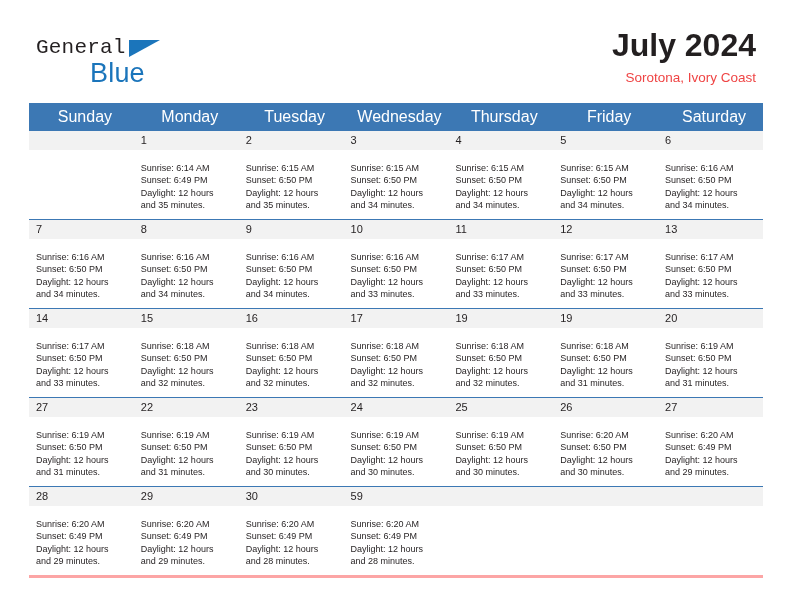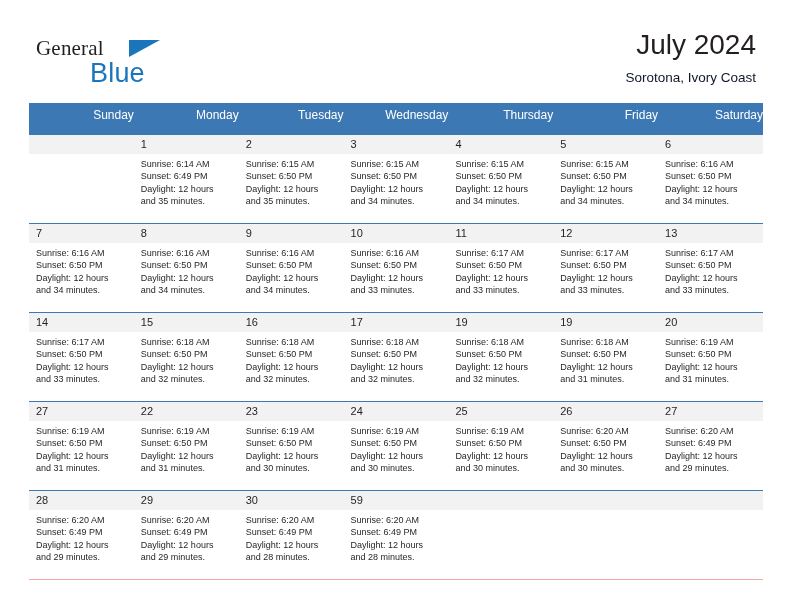--- a/index.html
+++ b/index.html
@@ -38,21 +38,21 @@
     width: 200px;
     height: 50px;
   }
   .logo-general {
     position: absolute;
     left: 0;
     top: 0;
     font-size: 21px;
     letter-spacing: 0.2px;
     color: #231f20;
-    font-family: Liberation Serif, serif;
+    font-family: Liberation Mono, monospace;
   }
   .logo-triangle {
     position: absolute;
     left: 93px;
     top: 4px;
     width: 0;
     height: 0;
     border-left: 31px solid #1b75bb;
     border-bottom: 17px solid transparent;
   }
@@ -65,82 +65,83 @@
     color: #1b75bb;
   }
 
   .title-block {
     position: absolute;
     right: 36px;
     top: 28px;
     text-align: right;
   }
   .cal-title {
-    font-size: 28px;
-    font-weight: normal;
+    font-size: 32px;
+    font-weight: bold;
     color: #231f20;
     line-height: 34px;
     white-space: nowrap;
   }
   .cal-subtitle {
     font-size: 13.5px;
-    color: #0f172a;
+    color: #ef4444;
     line-height: 20px;
     margin-top: 6px;
     white-space: nowrap;
   }
 
   
   .calendar {
     position: absolute;
     left: 29px;
     top: 103px;
     width: 734px;
     border-collapse: collapse;
     table-layout: fixed;
   }
   .calendar th {
     background: #3c78b4;
     color: #ffffff;
-    font-size: 12px;
+    font-size: 16px;
     font-weight: normal;
-    text-align: right;
-    padding: 5px 0 13px 7px;
+    text-align: center;
+    padding: 5px 0 5px 7px;
     height: 11px;
     border: none;
   }
   .calendar td {
     vertical-align: top;
     padding: 0;
     border: none;
     border-bottom: 1px solid #3c78b4;
     height: 88px;
     background: #ffffff;
   }
   .calendar tr.week-row:last-child td {
-    border-bottom: 1px solid #fca5a5;
+    border-bottom: 3px solid #fca5a5;
   }
   .daynum {
     display: block;
     background: #f2f2f2;
     font-size: 11px;
     color: #231f20;
     padding: 3px 0 3px 7px;
     height: 13px;
     line-height: 13px;
   }
   td.empty .daynum {
     background: #f2f2f2;
     color: transparent;
   }
   .info {
     padding: 4px 5px 0 7px;
     font-size: 9px;
     line-height: 12.4px;
     color: #231f20;
+    margin-top: 8px;
   }
   .info div {
     white-space: nowrap;
   }
 </style>
 </head>
 <body>
 
 <div class="page">
 

